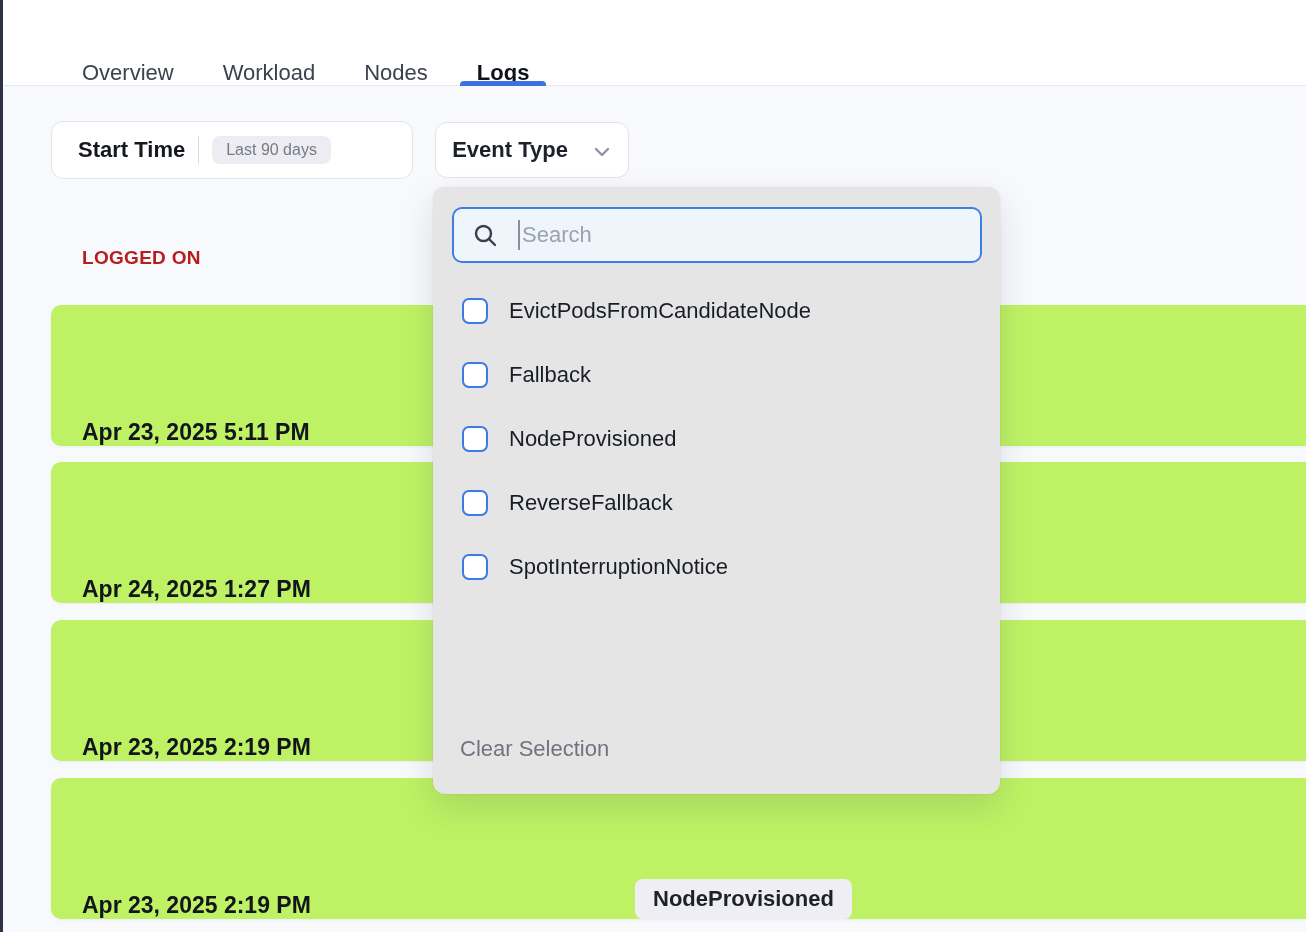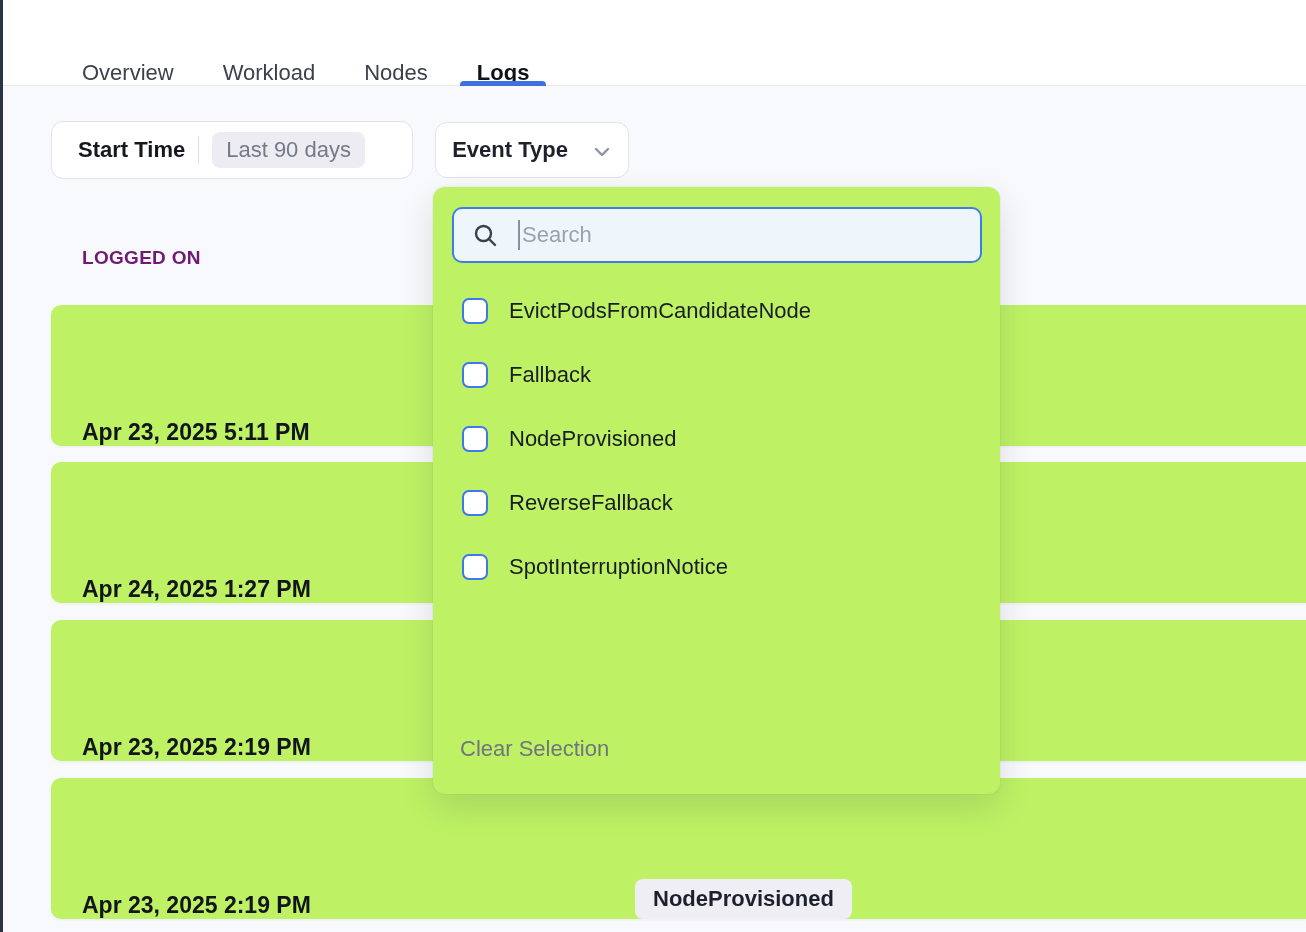--- a/index.html
+++ b/index.html
@@ -55,34 +55,34 @@
     left: 51px; top: 121px; height: 58px; width: 362px;
     padding: 8px 26px; cursor: pointer;
   }
   .start-time-label { font-size: 22px; font-weight: 700; color: #15181f; }
   .filter-divider {
     width: 1px; height: 28px; background: #dcdde4; margin: 0 13px;
   }
   .start-time-pill {
     background: #edecf3; border-radius: 8px;
     padding: 5px 14px;
-    font-size: 22px; color: #757a89; white-space: nowrap;
+    font-size: 16px; color: #757a89; white-space: nowrap;
   }
   .event-type-button {
     left: 435px; top: 122px; height: 56px; width: 194px;
     justify-content: center; gap: 24px; cursor: pointer;
   }
   .event-type-label { font-size: 22px; font-weight: 600; color: #1d212b; }
   .chevron-down { display: inline-flex; margin-top: 3px; }
 
   
   .col-header {
     position: absolute; left: 82px; top: 247px;
     font-size: 19px; font-weight: 700; letter-spacing: 0.3px;
-    color: #701a75;
+    color: #b91c1c;
   }
 
   
   .log-row {
     position: absolute; left: 51px; right: 0;
     height: 141px;
     background: #bef264;
     border-radius: 10px 0 0 10px;
     box-shadow: 0 1px 3px rgba(20, 25, 50, 0.05);
     display: flex; align-items: flex-end;
@@ -101,21 +101,21 @@
     background: #efeef4; border-radius: 8px;
     padding: 7px 18px;
     font-size: 22px; font-weight: 700; color: #1d212b;
     white-space: nowrap;
   }
 
   
   .dropdown {
     position: absolute; left: 433px; top: 187px;
     width: 567px; height: 607px;
-    background: #bef264; border-radius: 12px;
+    background: #e5e5e5; border-radius: 12px;
     box-shadow: 0 0 0 1px rgba(25,30,60,0.03), 0 14px 34px rgba(25,30,60,0.13);
     z-index: 40;
   }
   .search-box {
     position: absolute; left: 19px; top: 20px;
     width: 530px; height: 56px;
     background: #eef6fc;
     border: 2px solid #3f7ce8; border-radius: 10px;
     display: flex; align-items: center;
   }

